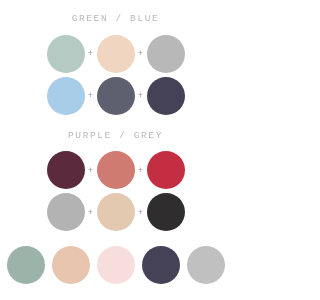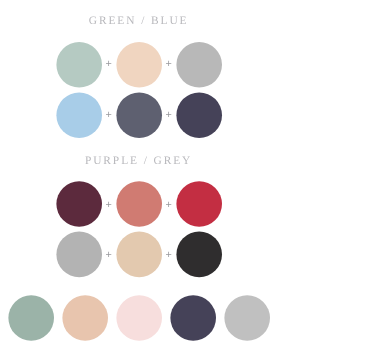--- a/index.html
+++ b/index.html
@@ -22,21 +22,21 @@
     flex-direction: column;
     box-sizing: border-box;
     padding-top: 14px;
   }
   .section {
     display: flex;
     flex-direction: column;
     align-items: center;
   }
   .section-title {
-    font-family: Liberation Serif, serif;
+    font-family: Liberation Mono, monospace;
     font-size: 9.5px;
     letter-spacing: 1.6px;
     color: #b9b9bd;
     text-align: center;
     font-weight: 400;
     line-height: 1;
     margin: 0;
     white-space: nowrap;
   }
   .swatch-row {

